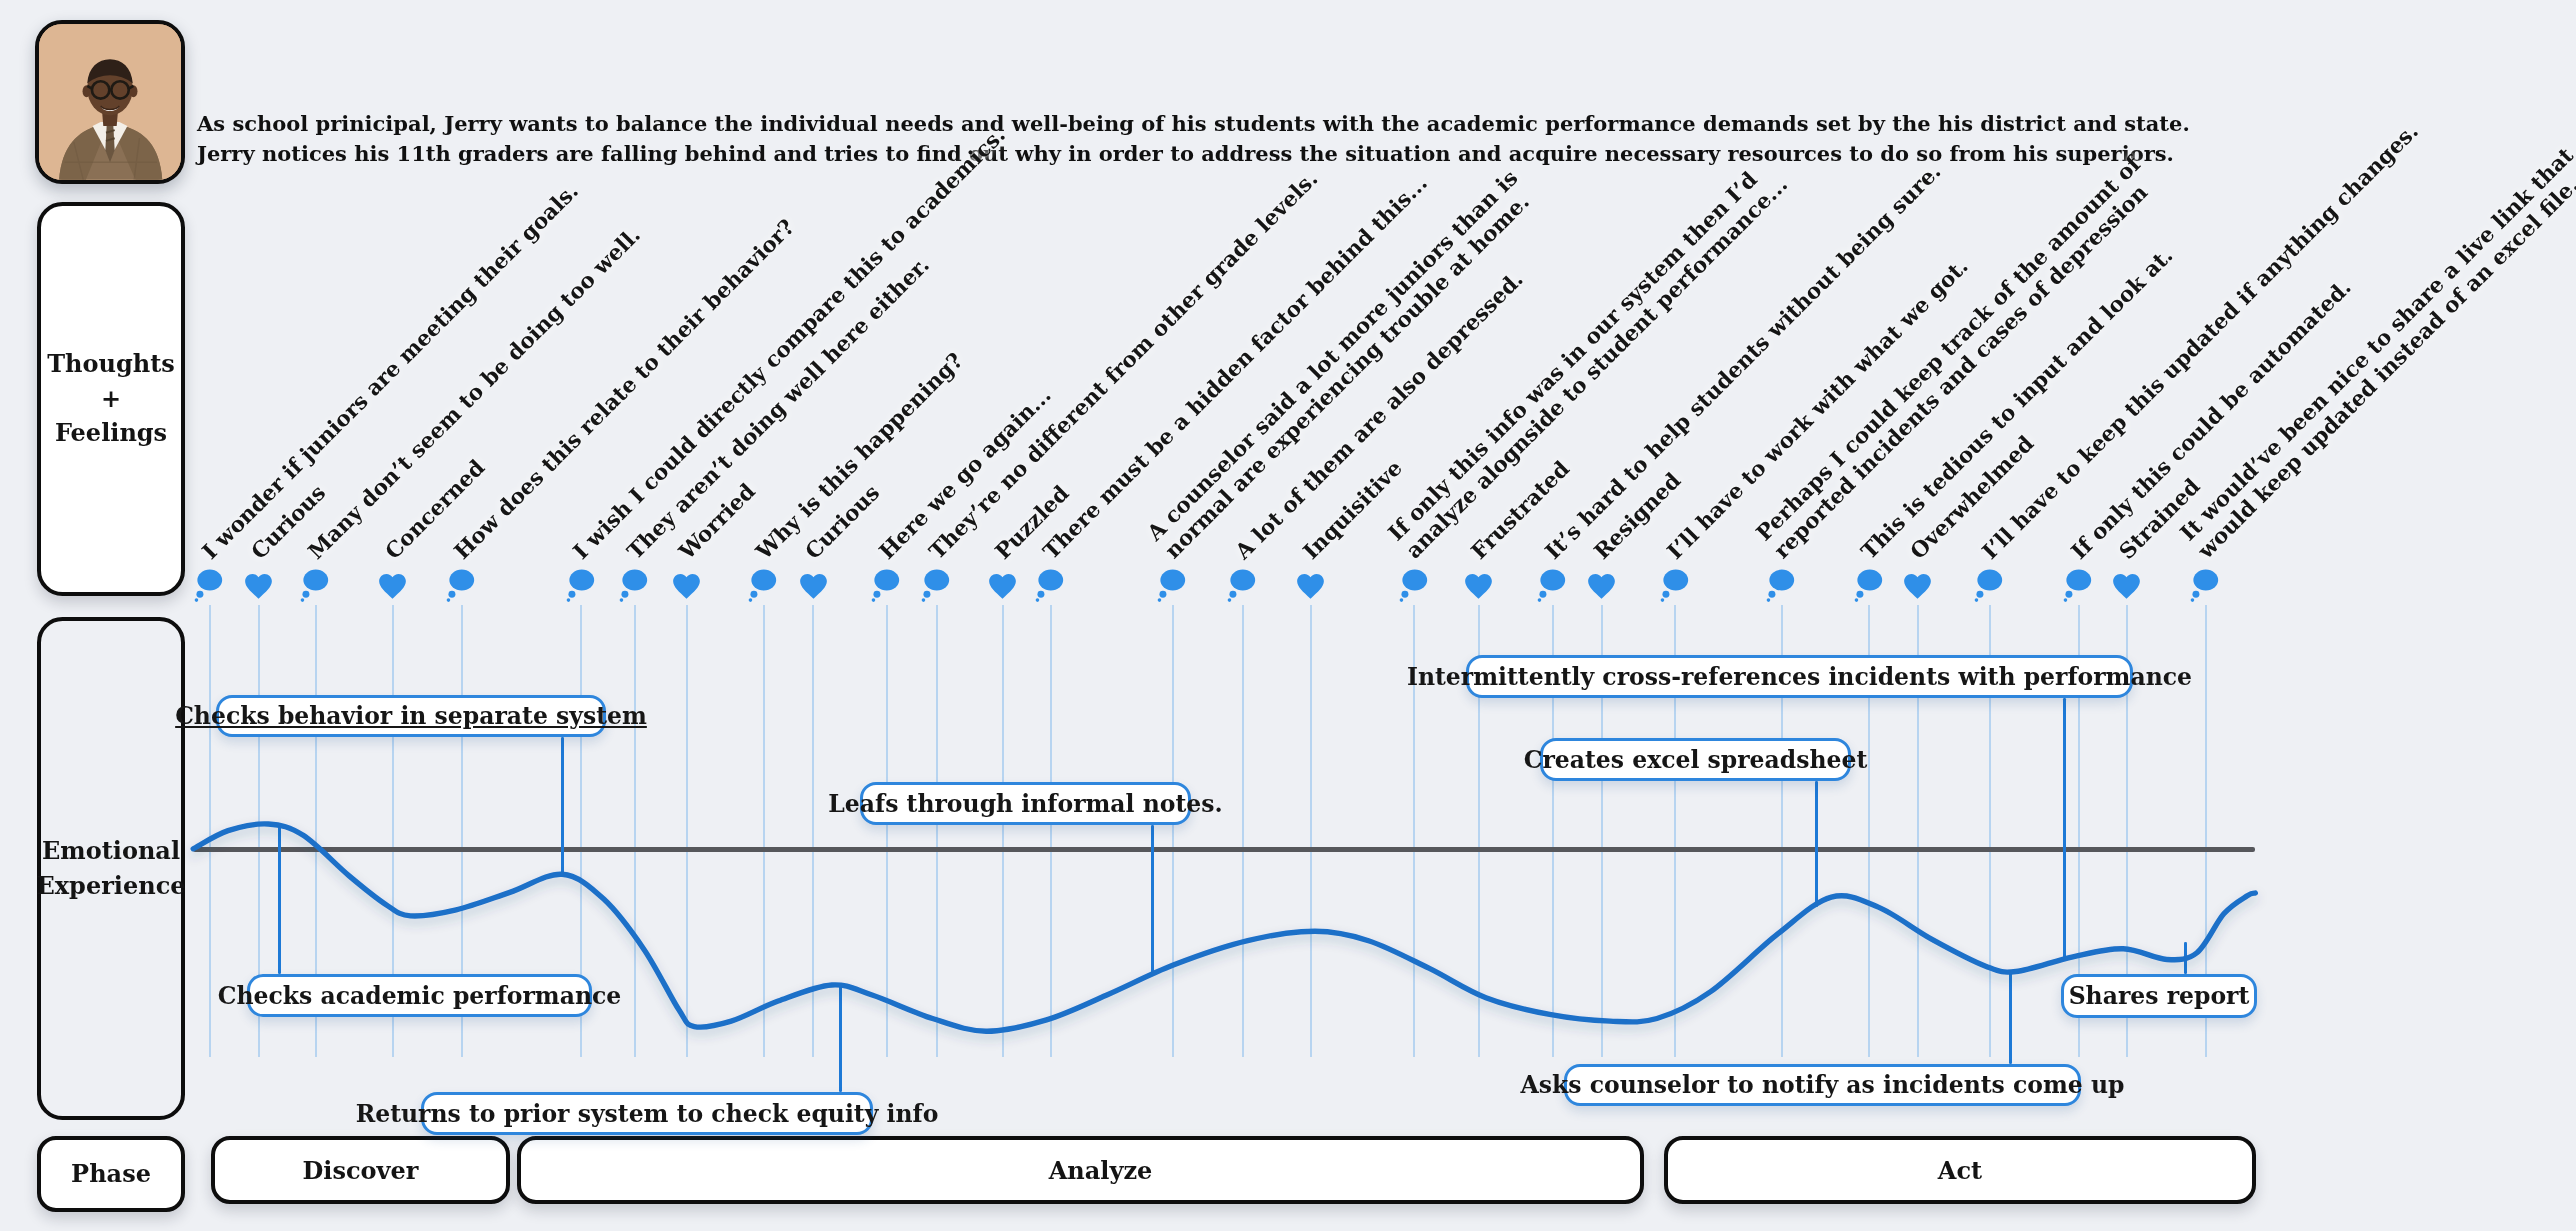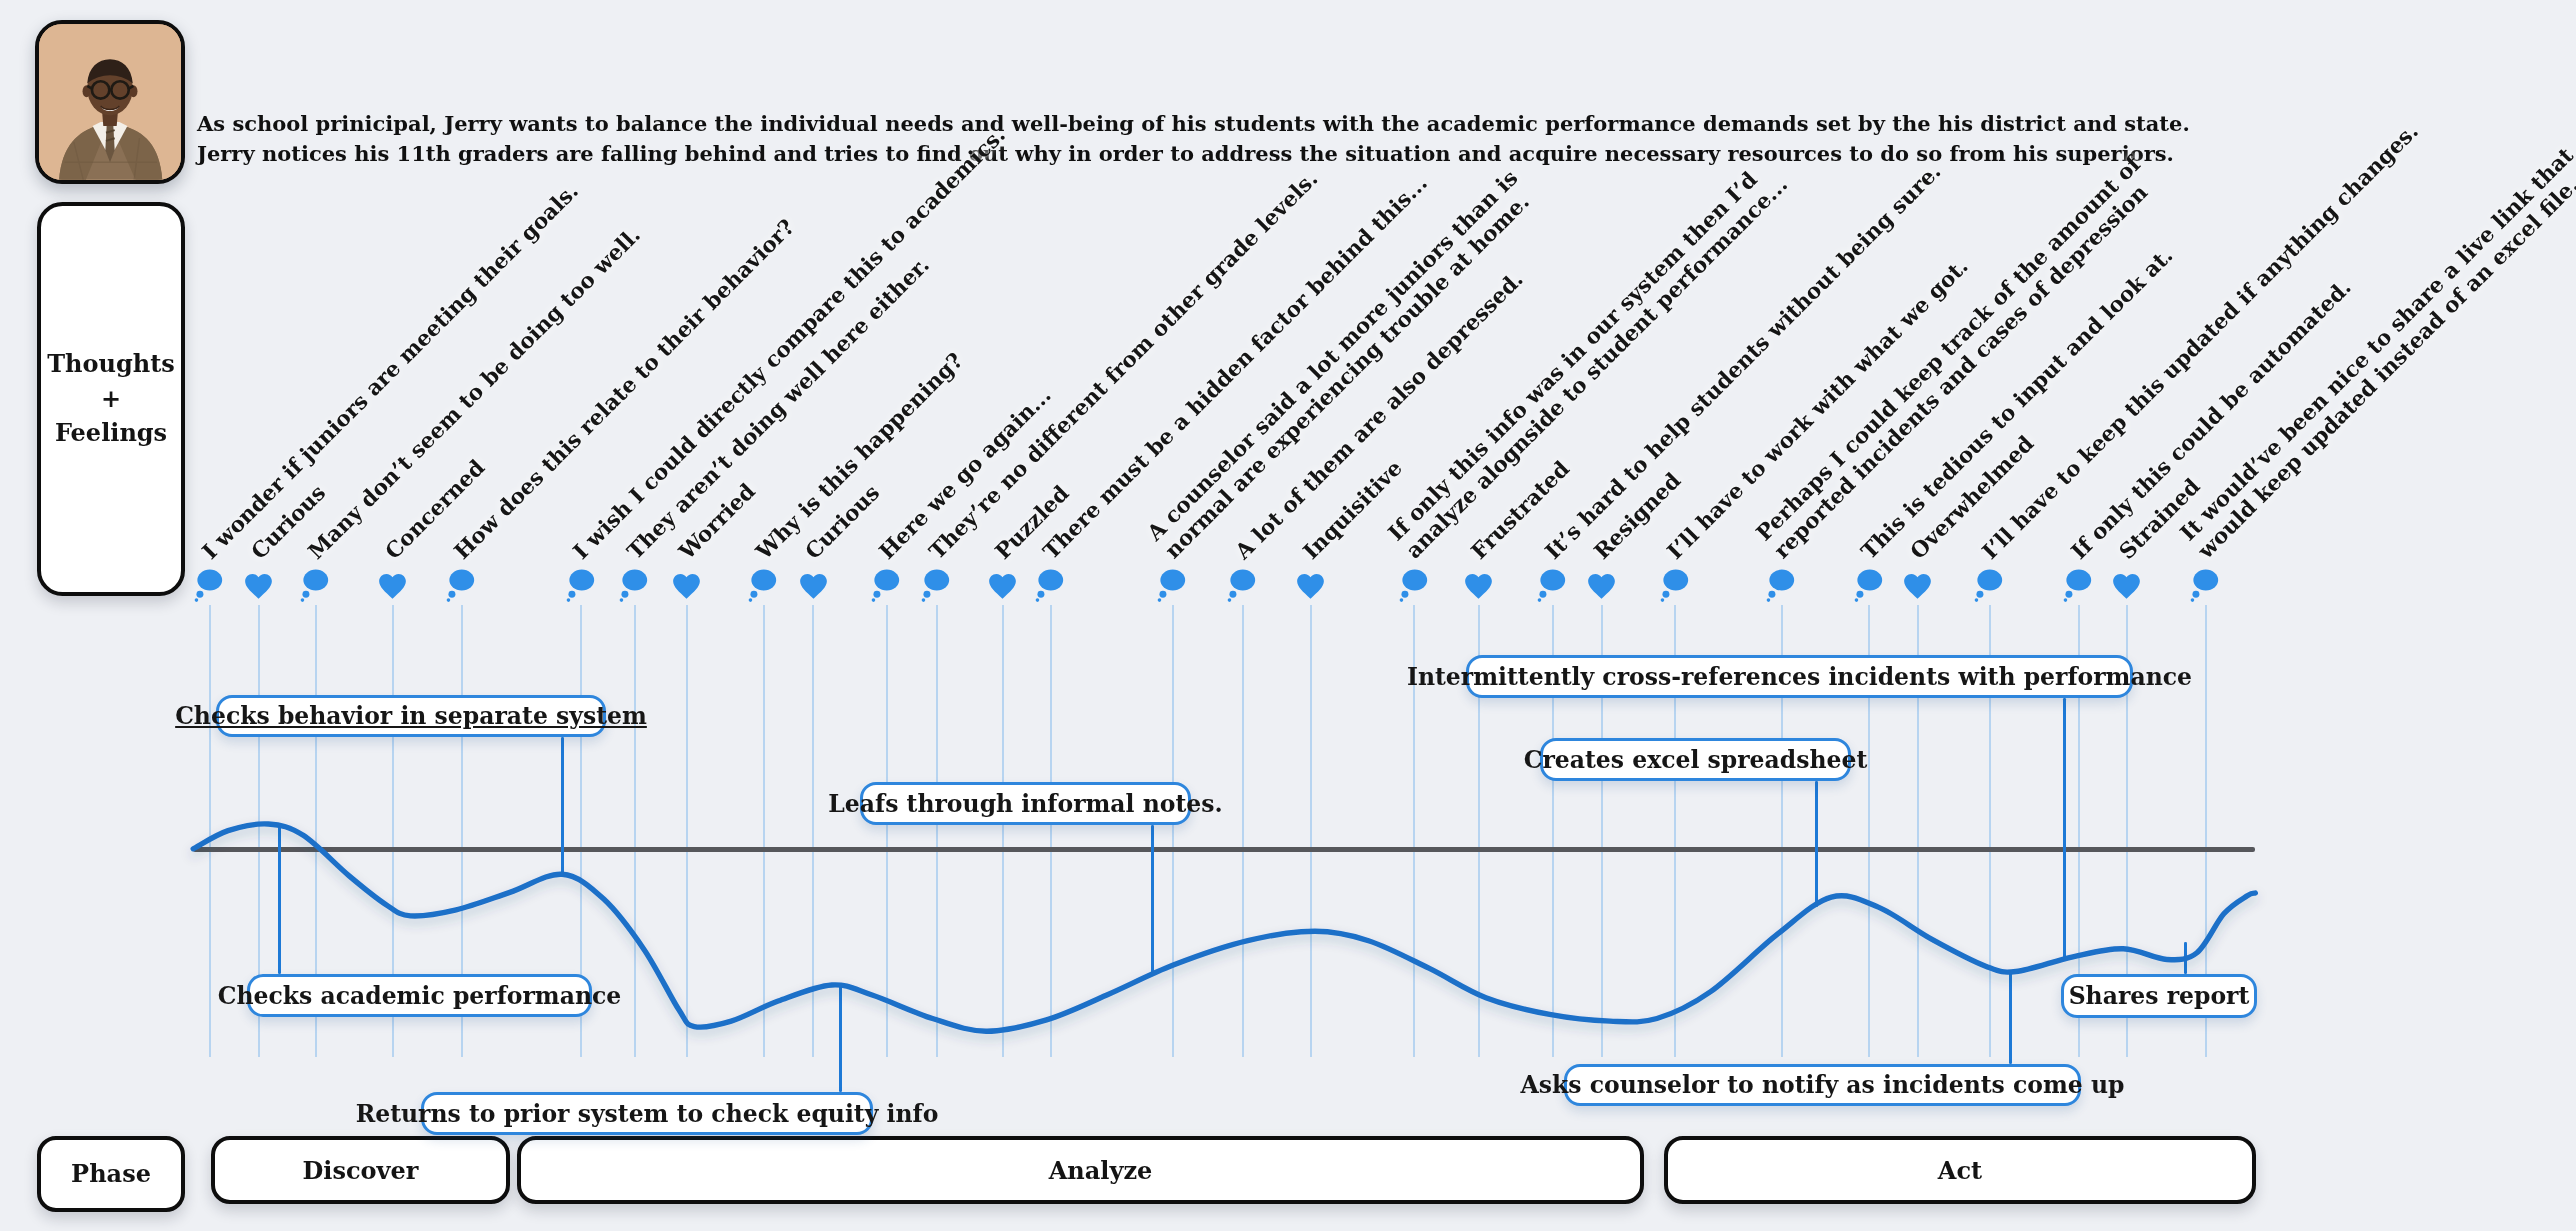--- a/index.html
+++ b/index.html
@@ -98,20 +98,22 @@
 
       <path d="M92 122 C98 130 114 130 120 122 C116 132 96 132 92 122 Z" fill="#fff"></path>
       <path d="M92 122 C98 129 114 129 120 122" fill="none" stroke="#3a2417" stroke-width="2"></path>
     </svg>
   </div>
   <div class="page-desc">As school prinicipal, Jerry wants to balance the individual needs and well-being of his students with the academic performance demands set by the his district and state. Jerry notices his 11th graders are falling behind and tries to find out why in order to address the situation and acquire necessary resources to do so from his superiors.</div>
 
   <div class="side-box side-thoughts">Thoughts
 +
 Feelings</div>
+  <div class="side-box side-emotion">Emotional
+Experience</div>
   <div class="side-box side-phase">Phase</div>
 
   <div id="tick-layer">
       <div class="tick-line" style="left: 209px;"></div>
       <div class="tick-line" style="left: 258px;"></div>
       <div class="tick-line" style="left: 315px;"></div>
       <div class="tick-line" style="left: 392px;"></div>
       <div class="tick-line" style="left: 461px;"></div>
       <div class="tick-line" style="left: 580px;"></div>
       <div class="tick-line" style="left: 634px;"></div>

